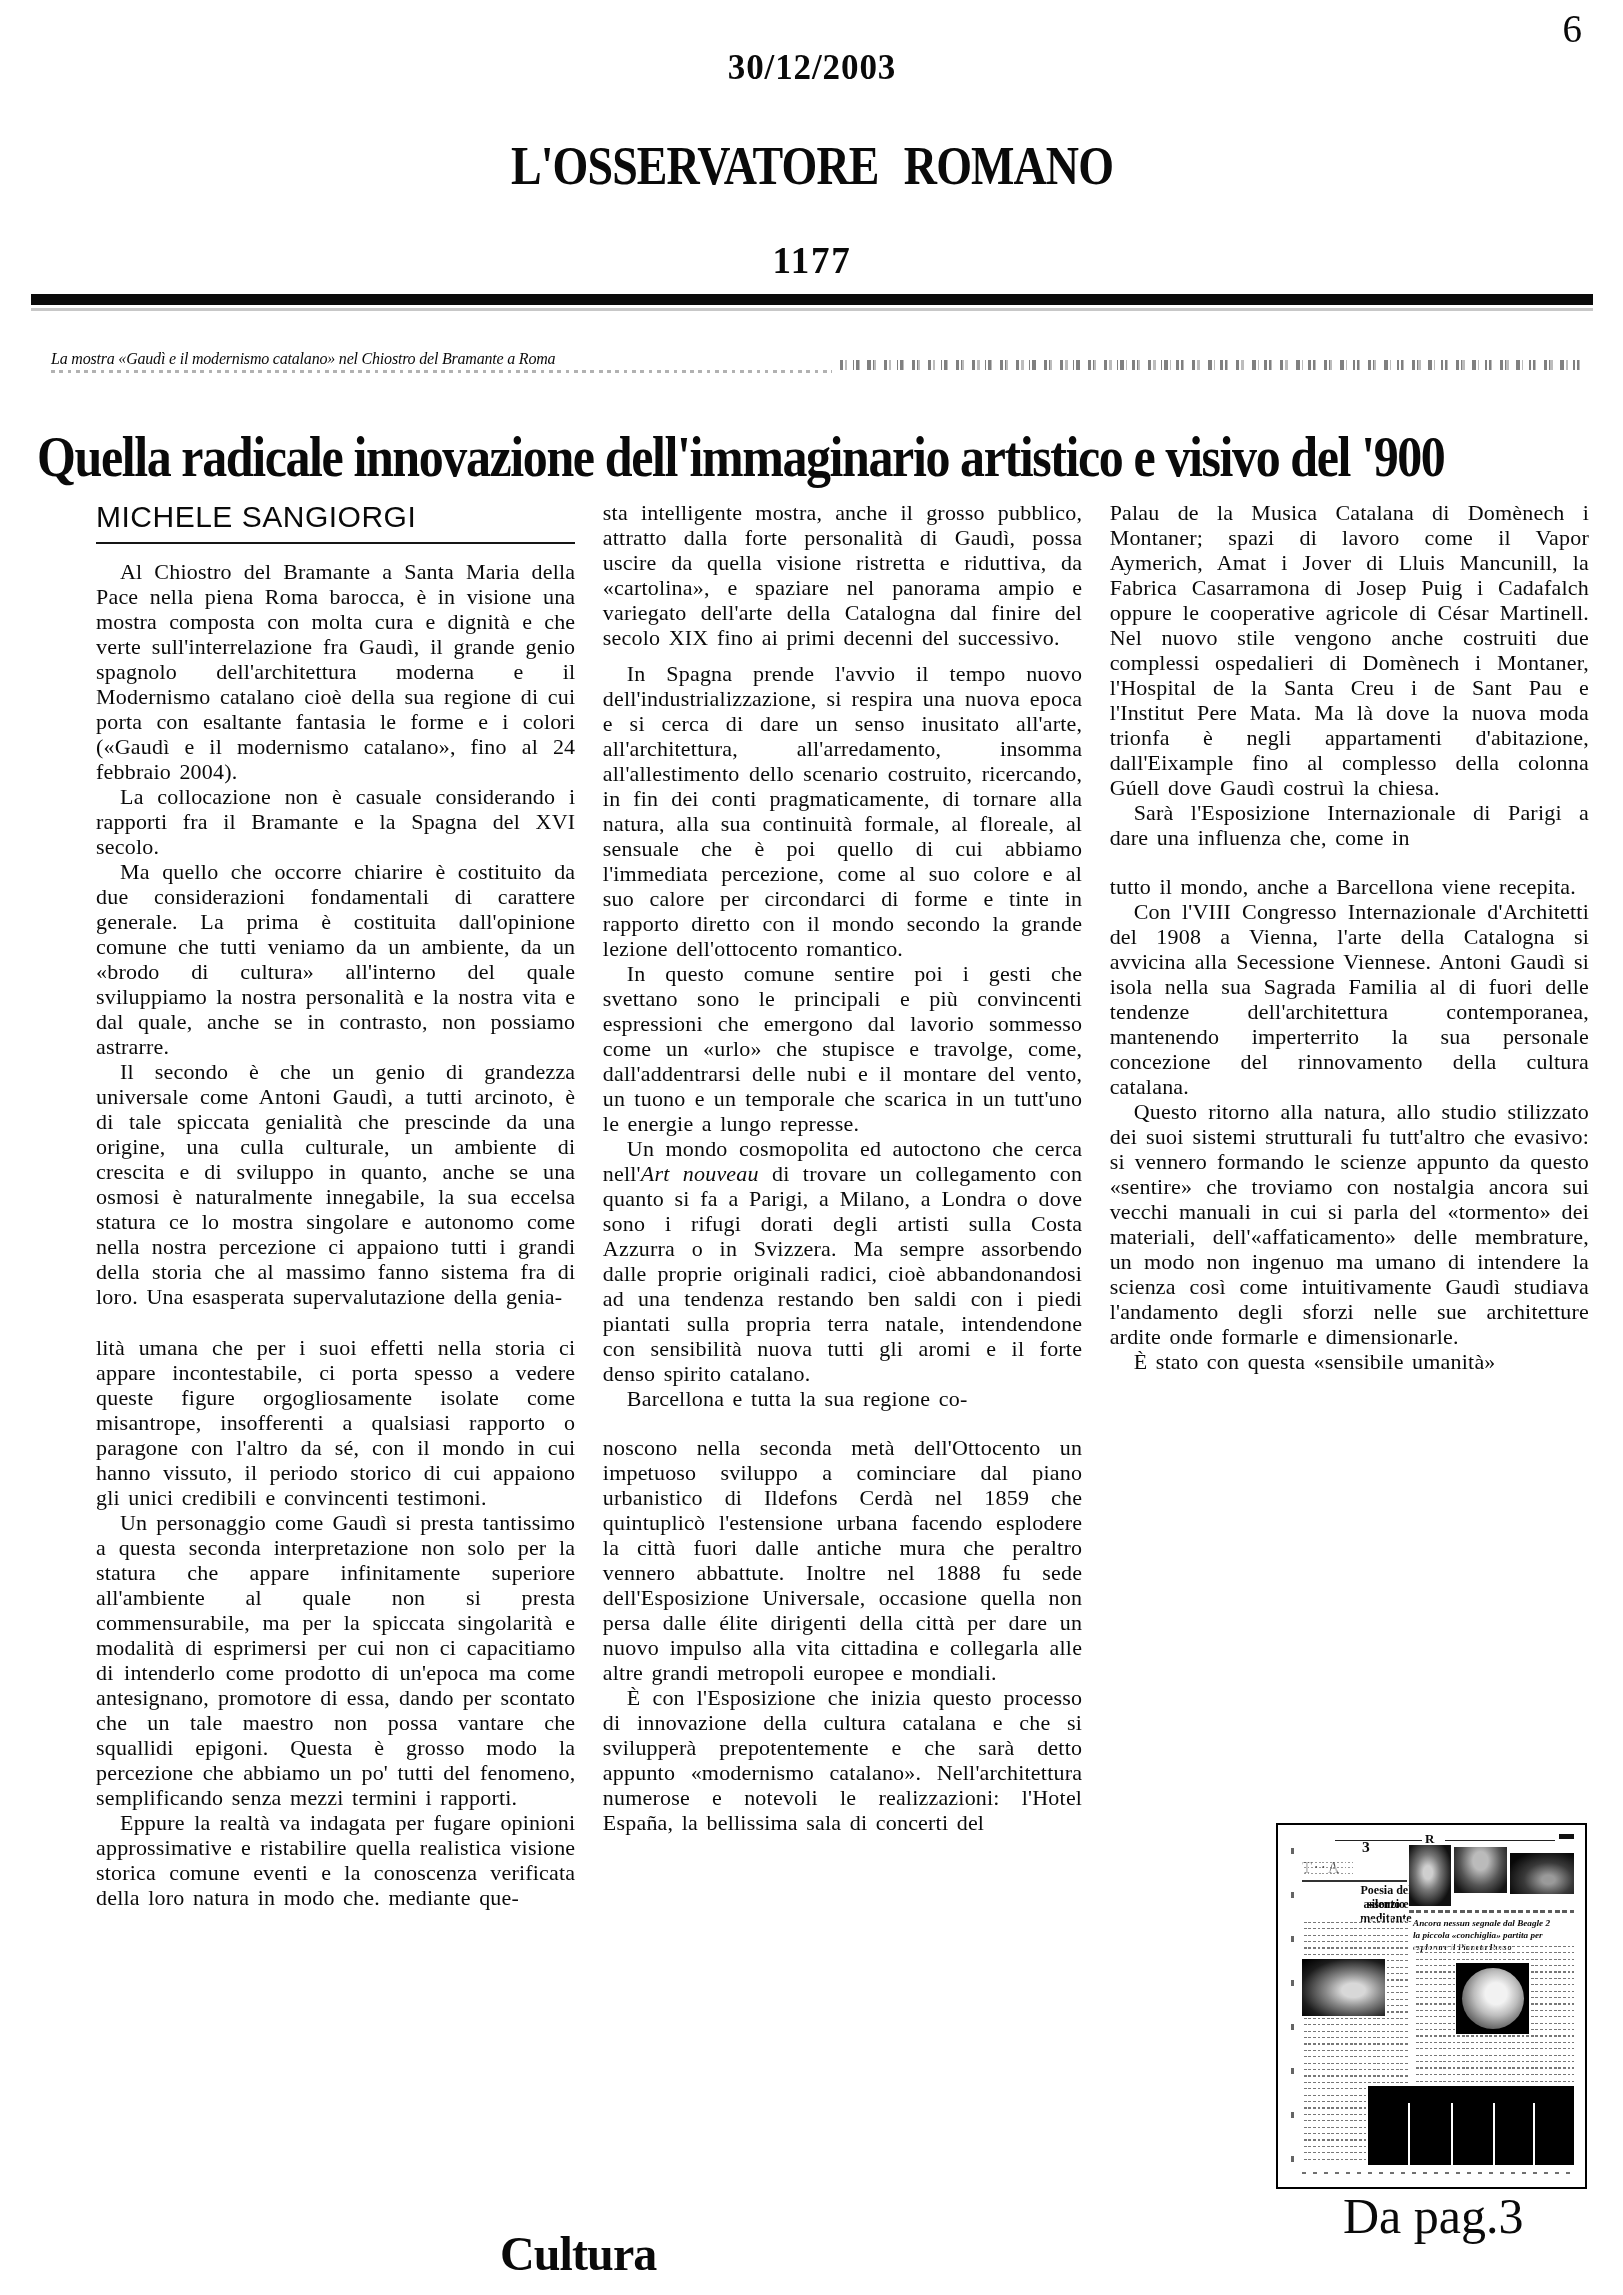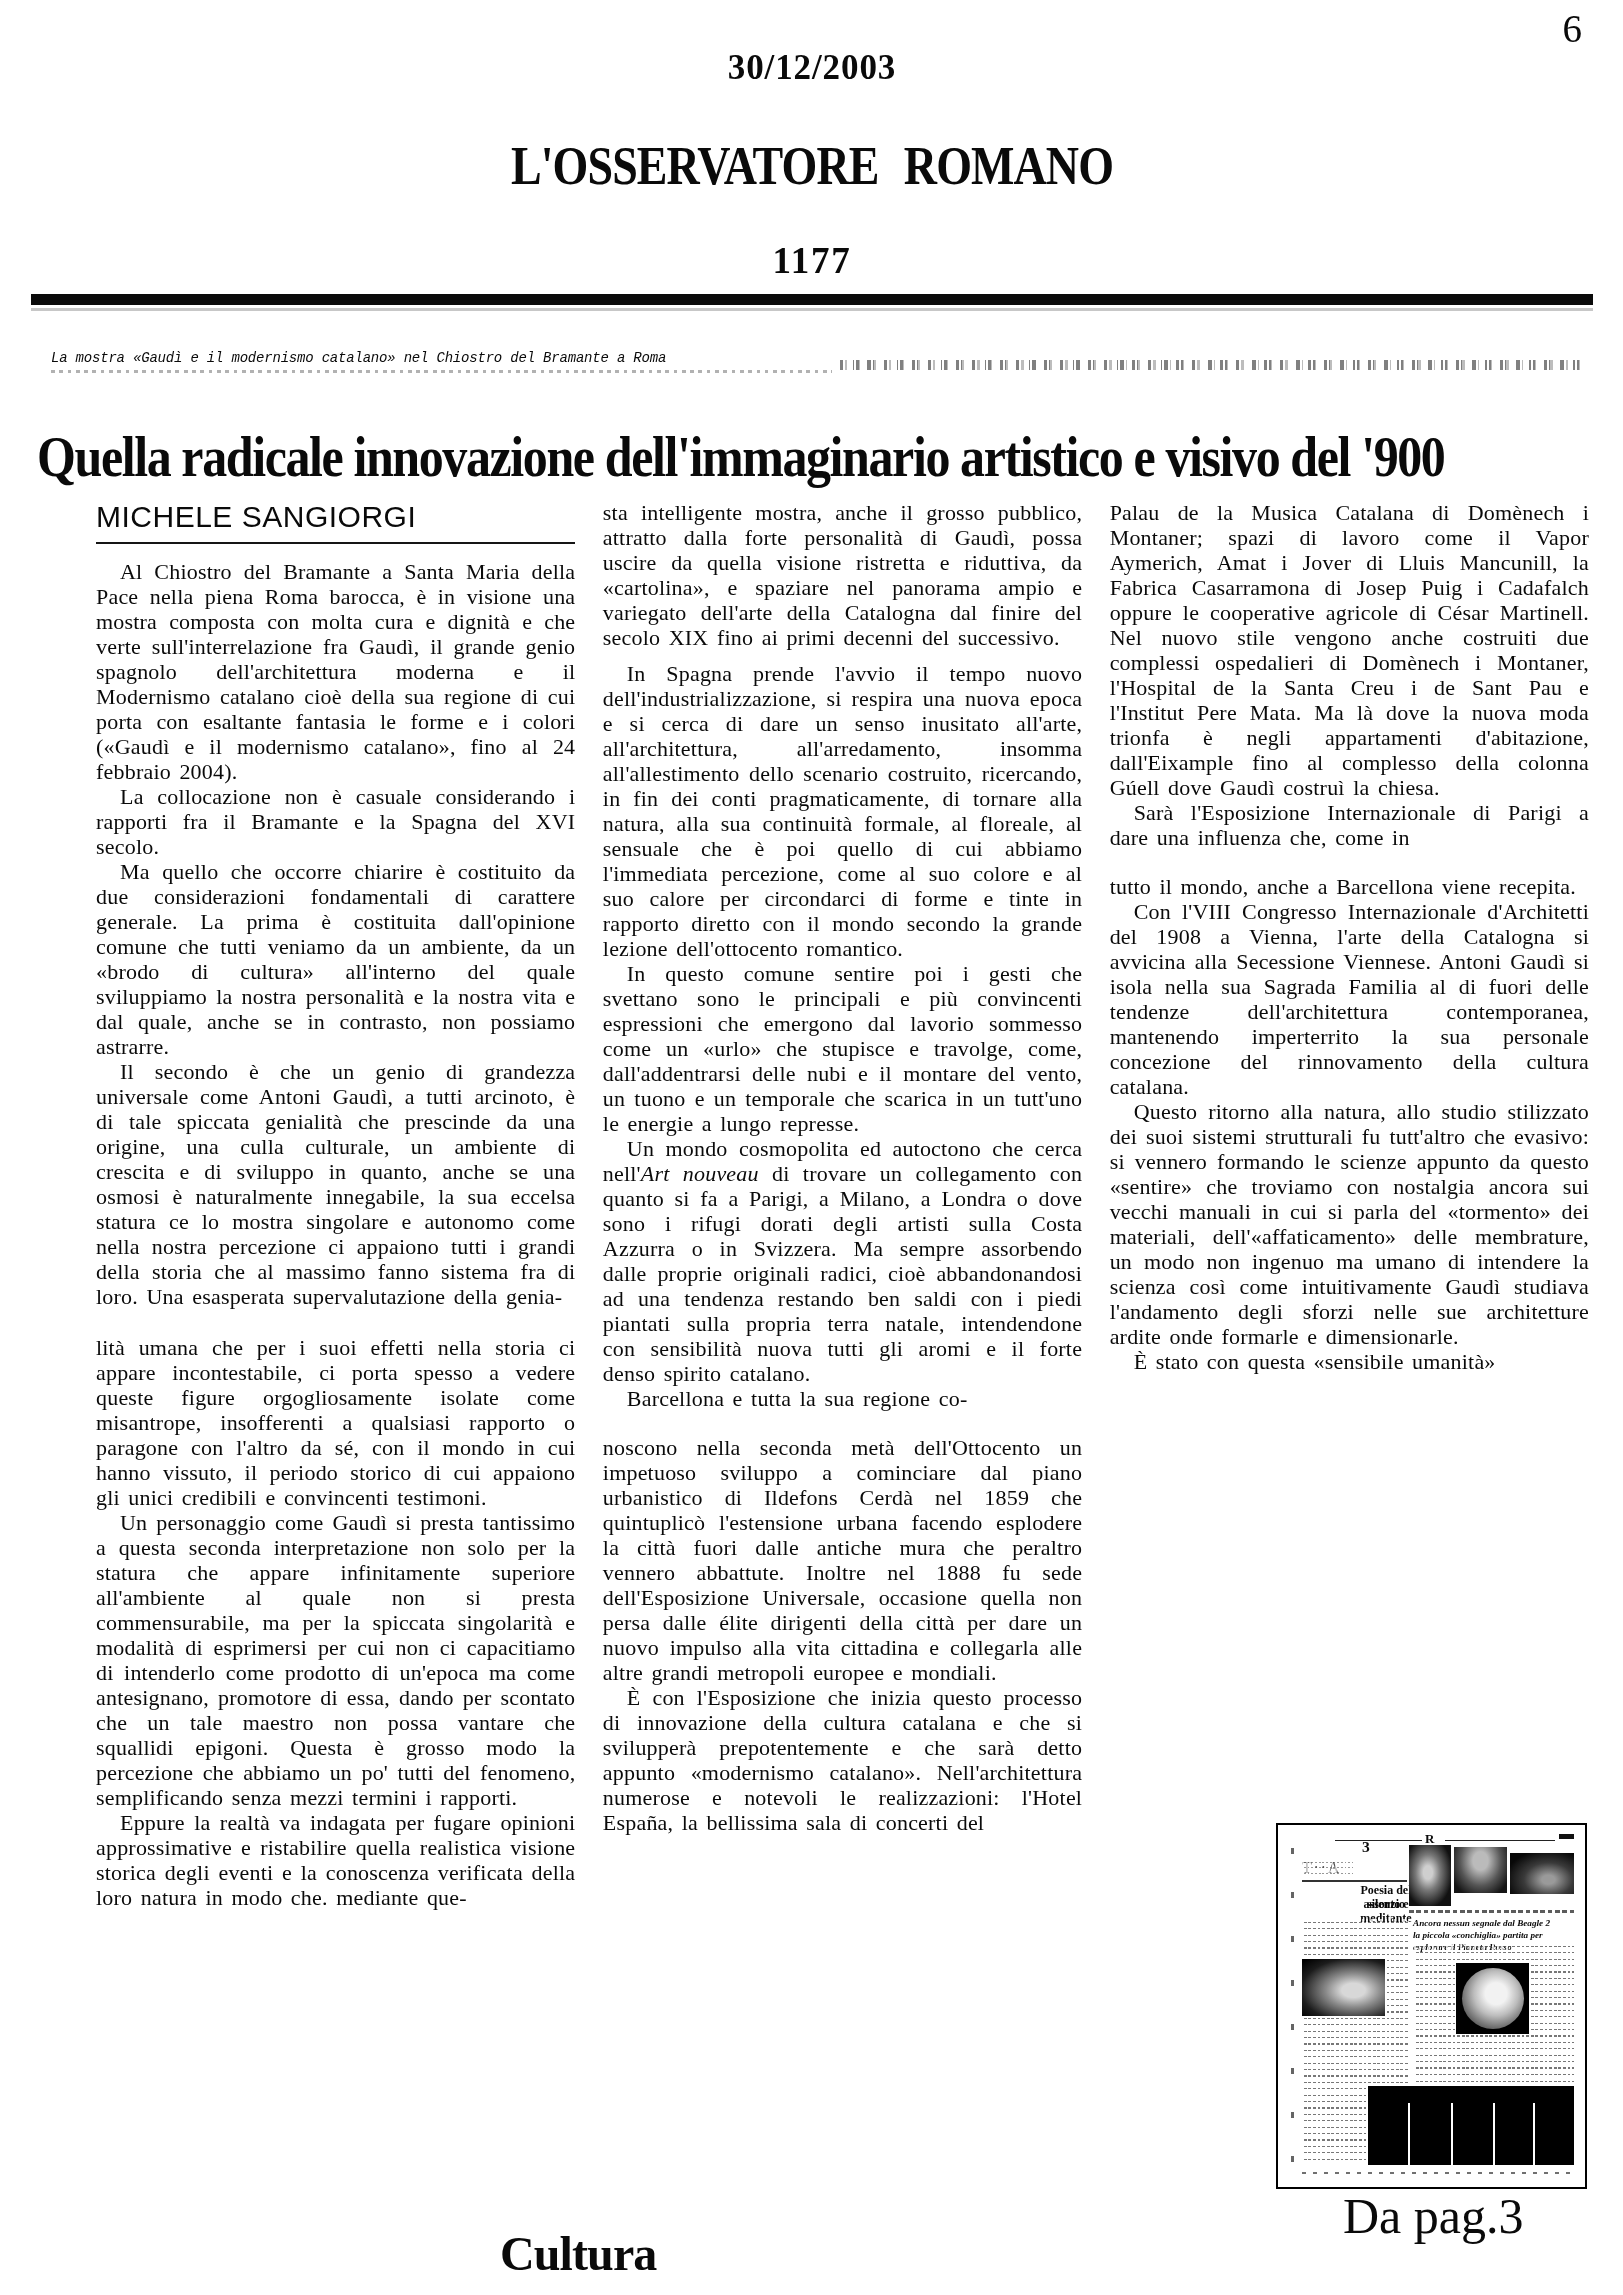--- a/index.html
+++ b/index.html
@@ -8,22 +8,22 @@
   
   .page-num{position:absolute;top:5.5px;right:42px;font-size:39px;}
   .hdr{position:absolute;left:0;width:100%;text-align:center;font-weight:bold;}
   .hdr-date{top:48px;font-size:35px;letter-spacing:0.9px;}
   .hdr-masthead{top:134px;font-size:46px;letter-spacing:-0.9px;word-spacing:14.7px;
                 transform:scaleY(1.18);transform-origin:center top;}
   .hdr-issue{top:239px;font-size:37px;letter-spacing:1.8px;}
   .rule{position:absolute;top:294px;left:31px;right:31px;height:11px;background:#0a0a0a;}
   .rule-shadow{position:absolute;top:308px;left:31px;right:31px;height:2.8px;background:#999;opacity:.55;}
   
-  .kicker{position:absolute;top:350px;left:51px;font-family:Liberation Mono, monospace;
-          font-style:italic;font-size:14px;letter-spacing:-0.2px;white-space:nowrap;}
+  .kicker{position:absolute;top:350px;left:51px;font-family:Liberation Serif, serif;
+          font-style:italic;font-size:16px;letter-spacing:-0.2px;white-space:nowrap;}
   .kicker-strike{position:absolute;top:370px;left:51px;width:781px;height:2.8px;opacity:.35;
       background:repeating-linear-gradient(90deg,#222 0 3.7px,transparent 3.7px 8.3px);}
   .noise-band{position:absolute;top:360px;left:838px;right:40px;height:10px;opacity:.55;
       background:
         repeating-linear-gradient(90deg,#fff 0 1.8px,transparent 1.8px 5.5px),
         repeating-linear-gradient(90deg,#1a1a1a 0 6.4px,#888 6.4px 9.2px,transparent 9.2px 14.7px);}
   .headline{position:absolute;top:389px;left:37px;font-size:50px;font-weight:bold;
             letter-spacing:-1.4px;white-space:nowrap;transform:scaleY(1.15);
             transform-origin:left top;}
   
@@ -111,21 +111,21 @@
   <div class="columns">
 
     <div class="col">
       <div class="byline">MICHELE SANGIORGI</div>
       <p>Al Chiostro del Bramante a Santa Maria della Pace nella piena Roma barocca, è in visione una mostra composta con molta cura e dignità e che verte sull'interrelazione fra Gaudì, il grande genio spagnolo dell'architettura moderna e il Modernismo catalano cioè della sua regione di cui porta con esaltante fantasia le forme e i colori («Gaudì e il modernismo catalano», fino al 24 febbraio 2004).</p>
       <p>La collocazione non è casuale considerando i rapporti fra il Bramante e la Spagna del XVI secolo.</p>
       <p>Ma quello che occorre chiarire è costituito da due considerazioni fondamentali di carattere generale. La prima è costituita dall'opinione comune che tutti veniamo da un ambiente, da un «brodo di cultura» all'interno del quale sviluppiamo la nostra personalità e la nostra vita e dal quale, anche se in contrasto, non possiamo astrarre.</p>
       <p>Il secondo è che un genio di grandezza universale come Antoni Gaudì, a tutti arcinoto, è di tale spiccata genialità che prescinde da una origine, una culla culturale, un ambiente di crescita e di sviluppo in quanto, anche se una osmosi è naturalmente innegabile, la sua eccelsa statura ce lo mostra singolare e autonomo come nella nostra percezione ci appaiono tutti i grandi della storia che al massimo fanno sistema fra di loro. Una esasperata supervalutazione della genia-</p>
       <p class="noindent gap-lg">lità umana che per i suoi effetti nella storia ci appare incontestabile, ci porta spesso a vedere queste figure orgogliosamente isolate come misantrope, insofferenti a qualsiasi rapporto o paragone con l'altro da sé, con il mondo in cui hanno vissuto, il periodo storico di cui appaiono gli unici credibili e convincenti testimoni.</p>
       <p>Un personaggio come Gaudì si presta tantissimo a questa seconda interpretazione non solo per la statura che appare infinitamente superiore all'ambiente al quale non si presta commensurabile, ma per la spiccata singolarità e modalità di esprimersi per cui non ci capacitiamo di intenderlo come prodotto di un'epoca ma come antesignano, promotore di essa, dando per scontato che un tale maestro non possa vantare che squallidi epigoni. Questa è grosso modo la percezione che abbiamo un po' tutti del fenomeno, semplificando senza mezzi termini i rapporti.</p>
-      <p>Eppure la realtà va indagata per fugare opinioni approssimative e ristabilire quella realistica visione storica degli eventi e la conoscenza verificata della loro natura in modo che. mediante que-</p>
+      <p>Eppure la realtà va indagata per fugare opinioni approssimative e ristabilire quella realistica visione storica comune eventi e la conoscenza verificata della loro natura in modo che. mediante que-</p>
     </div>
 
     <div class="col">
       <p class="noindent">sta intelligente mostra, anche il grosso pubblico, attratto dalla forte personalità di Gaudì, possa uscire da quella visione ristretta e riduttiva, da «cartolina», e spaziare nel panorama ampio e variegato dell'arte della Catalogna dal finire del secolo XIX fino ai primi decenni del successivo.</p>
       <p class="gap-xs">In Spagna prende l'avvio il tempo nuovo dell'industrializzazione, si respira una nuova epoca e si cerca di dare un senso inusitato all'arte, all'architettura, all'arredamento, insomma all'allestimento dello scenario costruito, ricercando, in fin dei conti pragmaticamente, di tornare alla natura, alla sua continuità formale, al floreale, al sensuale che è poi quello di cui abbiamo l'immediata percezione, come al suo colore e al suo calore per circondarci di forme e tinte in rapporto diretto con il mondo secondo la grande lezione dell'ottocento romantico.</p>
       <p>In questo comune sentire poi i gesti che svettano sono le principali e più convincenti espressioni che emergono dal lavorio sommesso come un «urlo» che stupisce e travolge, come, dall'addentrarsi delle nubi e il montare del vento, un tuono e un temporale che scarica in un tutt'uno le energie a lungo represse.</p>
       <p><span>Un mondo cosmopolita ed autoctono che cerca nell'</span><span class="ital">Art nouveau</span><span> di trovare un collegamento con quanto si fa a Parigi, a Milano, a Londra o dove sono i rifugi dorati degli artisti sulla Costa Azzurra o in Svizzera. Ma sempre assorbendo dalle proprie originali radici, cioè abbandonandosi ad una tendenza restando ben saldi con i piedi piantati sulla propria terra natale, intendendone con sensibilità nuova tutti gli aromi e il forte denso spirito catalano.</span></p>
       <p>Barcellona e tutta la sua regione co-</p>
       <p class="noindent gap-md">noscono nella seconda metà dell'Ottocento un impetuoso sviluppo a cominciare dal piano urbanistico di Ildefons Cerdà nel 1859 che quintuplicò l'estensione urbana facendo esplodere la città fuori dalle antiche mura che peraltro vennero abbattute. Inoltre nel 1888 fu sede dell'Esposizione Universale, occasione quella non persa dalle élite dirigenti della città per dare un nuovo impulso alla vita cittadina e collegarla alle altre grandi metropoli europee e mondiali.</p>
       <p>È con l'Esposizione che inizia questo processo di innovazione della cultura catalana e che si svilupperà prepotentemente e che sarà detto appunto «modernismo catalano». Nell'architettura numerose e notevoli le realizzazioni: l'Hotel España, la bellissima sala di concerti del</p>

